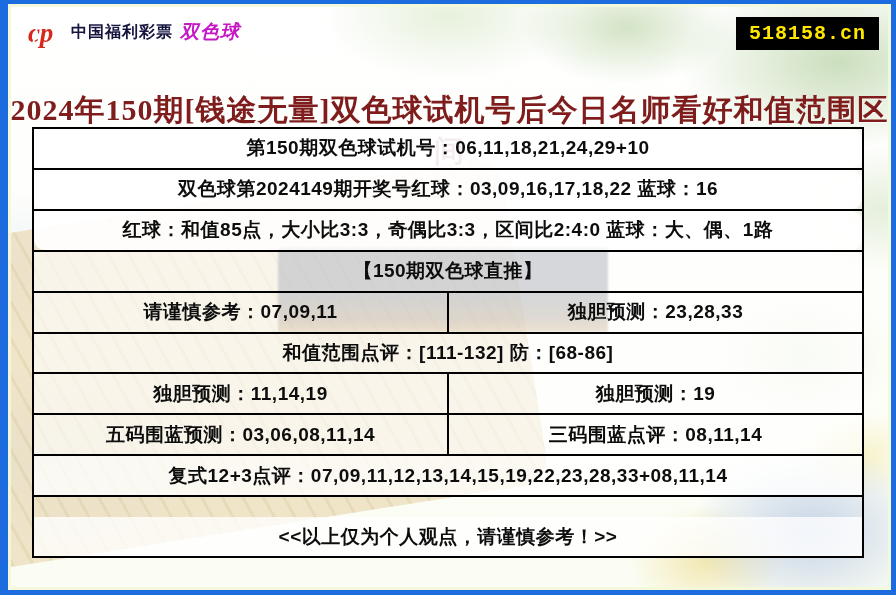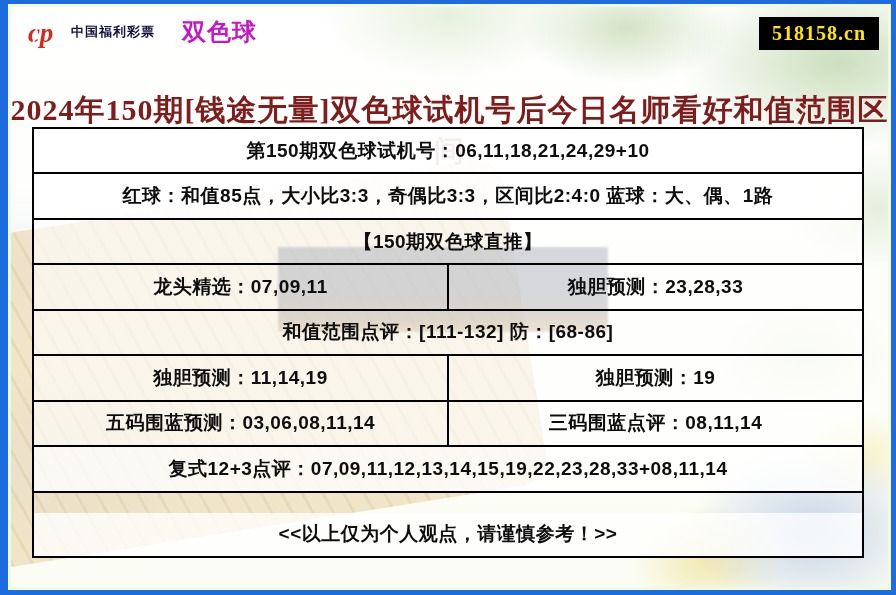--- a/index.html
+++ b/index.html
@@ -33,26 +33,26 @@
   }
   .dark-photo{
     position:absolute; left:270px; top:243px; width:330px; height:85px; z-index:0;
     background:linear-gradient(#39445a 0 55%, #6a5031 85%, #b07c3c);
     opacity:.55; filter:blur(1px);
   }
   
   .header{position:absolute; left:0; top:0; width:100%; height:52px; z-index:2;}
   .logo{position:absolute; left:18px; top:10px; display:flex; align-items:center; gap:7px; cursor:pointer;}
   .logo-emblem{width:38px; height:36px; display:block;}
-  .logo-cn{font-size:13px; font-weight:bold; color:#14143f; letter-spacing:1px;}
-  .logo-accent{font-size:24px; font-weight:bold; color:#c517c5; letter-spacing:1px;margin-left:20px;}
+  .logo-cn{font-size:16px; font-weight:bold; color:#14143f; letter-spacing:1px;}
+  .logo-accent{font-size:19px; font-weight:bold; font-style:italic; color:#c517c5; letter-spacing:1px;}
   .badge{
     position:absolute; right:12px; top:13px; z-index:2;
     background:#000; color:#ffe600; padding:5px 13px;
-    font-family:Liberation Serif, serif;
+    font-family:Liberation Mono, monospace;
     font-size:20px; font-weight:bold; letter-spacing:1px; cursor:pointer;
   }
   
   .title{
     position:absolute; left:0; top:62px; width:100%; z-index:2;
     text-align:center; font-family:"Liberation Serif","DejaVu Serif",serif;
     font-size:30px; font-weight:bold; color:#7f1d1d; letter-spacing:1px;
     text-shadow:1px 1px 0 rgba(255,255,255,.75);
     margin-top:24px;
   }
@@ -63,21 +63,21 @@
   }
   .tr{flex:1; display:flex; border-bottom:2px solid #000;}
   .tr:last-child{border-bottom:none;margin-top:20px;}
   .td{
     flex:1; display:flex; align-items:center; justify-content:center;
     background:rgba(255,255,255,.78);
     font-size:19px; font-weight:bold; color:#0d0d0d; letter-spacing:.5px;
     border-right:2px solid #000; white-space:nowrap; overflow:hidden;
   }
   .td:last-child{border-right:none;}
-  .tr.opaque .td{background:rgba(255,255,255,.92);}
+  .tr.opaque .td{background:rgba(255,255,255,.92);border-radius:11px;}
   .tr.clear .td{background:rgba(255,255,255,.62);}
 </style>
 </head>
 <body>
 
 <div class="frame">
   <div class="bg"></div>
   <div class="raft"></div>
   <div class="dark-photo"></div>
   <div class="inner-glow"></div>
@@ -95,27 +95,30 @@
     <div class="badge">518158.cn</div>
   </div>
 
   <div class="title">2024年150期[钱途无量]双色球试机号后今日名师看好和值范围区间</div>
 
   <div class="tbl">
     <div class="tr opaque">
       <div class="td">第150期双色球试机号：06,11,18,21,24,29+10</div>
     </div>
     <div class="tr opaque">
+      <div class="td">双色球第2024149期开奖号红球：03,09,16,17,18,22 蓝球：16</div>
+    </div>
+    <div class="tr opaque">
       <div class="td">红球：和值85点，大小比3:3，奇偶比3:3，区间比2:4:0 蓝球：大、偶、1路</div>
     </div>
     <div class="tr clear">
       <div class="td">【150期双色球直推】</div>
     </div>
     <div class="tr clear">
-      <div class="td">龙头精选：07,09,11</div>
+      <div class="td">请谨慎参考：07,09,11</div>
       <div class="td">独胆预测：23,28,33</div>
     </div>
     <div class="tr clear">
       <div class="td">和值范围点评：[111-132] 防：[68-86]</div>
     </div>
     <div class="tr clear">
       <div class="td">独胆预测：11,14,19</div>
       <div class="td">独胆预测：19</div>
     </div>
     <div class="tr clear">

